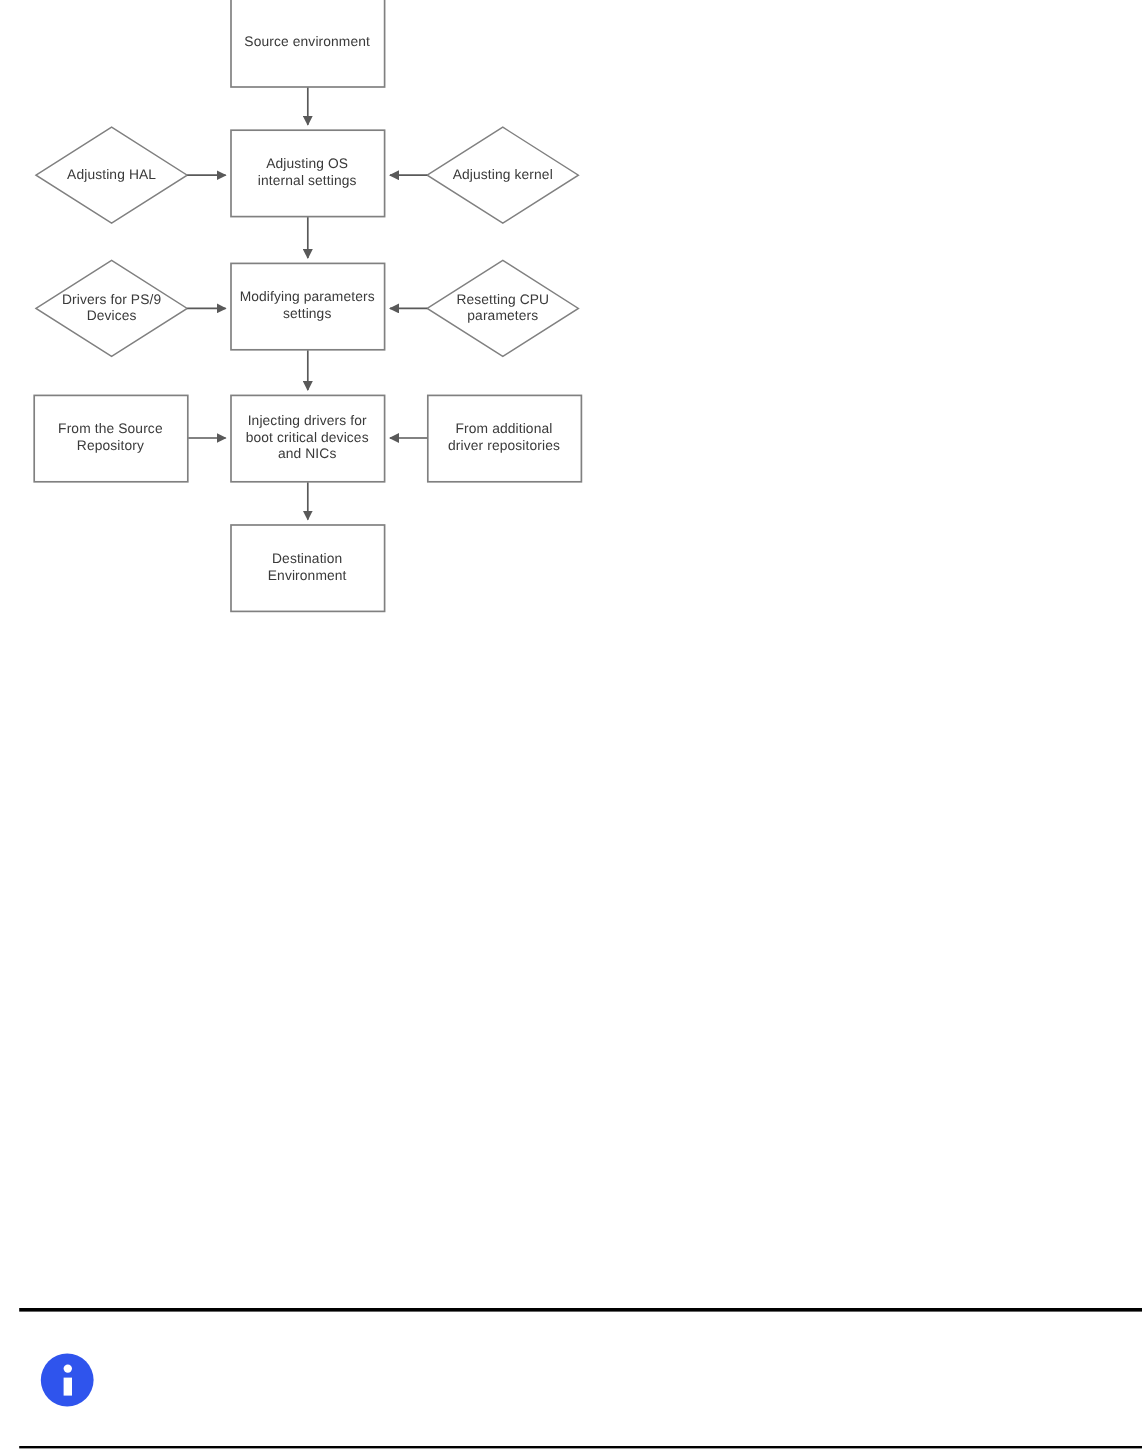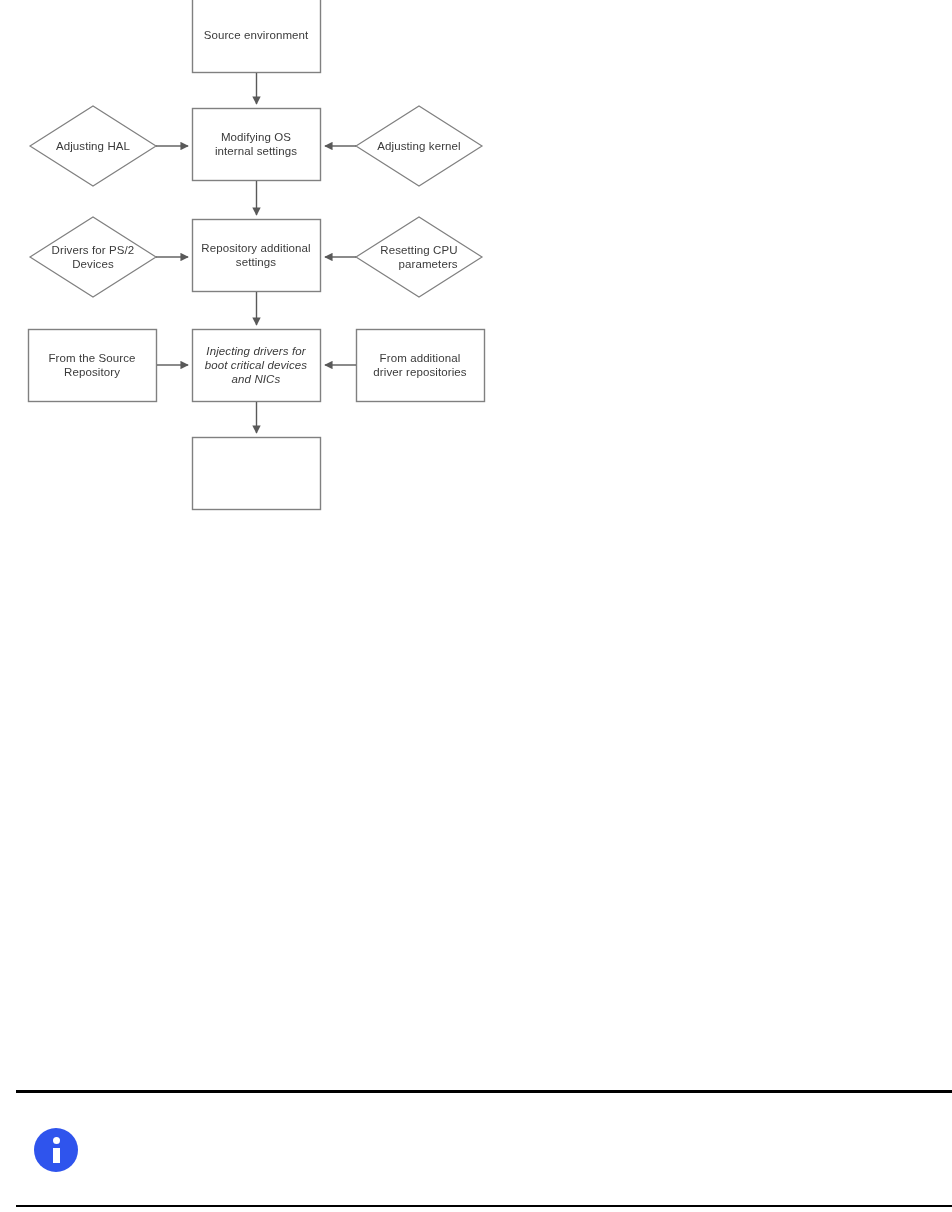--- a/index.html
+++ b/index.html
@@ -141,46 +141,48 @@
       <line x1="141" y1="365" x2="172" y2="365" marker-end="url(#arrow)"></line>
 
       <line x1="340" y1="365" x2="309" y2="365" marker-end="url(#arrow)"></line>
 
       <line x1="240.5" y1="402" x2="240.5" y2="433" marker-end="url(#arrow)"></line>
     </g>
   </svg>
 
   <div class="node-label" style="left:176px; top:-4px; width:128px; height:77px;">Source environment</div>
 
-  <div class="node-label" style="left:176px; top:108px; width:128px; height:72px;">Modifying OS
+  <div class="node-label" style="left:176px; top:108px; width:128px; height:72px;">Adjusting OS
 internal settings</div>
 
   <div class="node-label" style="left:14px; top:106px; width:126px; height:80px;">Adjusting HAL</div>
 
   <div class="node-label" style="left:340px; top:106px; width:126px; height:80px;text-align:right;">Adjusting kernel</div>
 
-  <div class="node-label" style="left:176px; top:219px; width:128px; height:72px;">Repository additional
+  <div class="node-label" style="left:176px; top:219px; width:128px; height:72px;">Modifying parameters
 settings</div>
 
-  <div class="node-label" style="left:8px; top:217px; width:138px; height:80px;">Drivers for PS/2
+  <div class="node-label" style="left:8px; top:217px; width:138px; height:80px;">Drivers for PS/9
 Devices</div>
 
-  <div class="node-label" style="left:340px; top:217px; width:126px; height:80px;text-align:right;">Resetting CPU
+  <div class="node-label" style="left:340px; top:217px; width:126px; height:80px;">Resetting CPU
 parameters</div>
 
-  <div class="node-label" style="left:174px; top:329px; width:132px; height:72px;font-style:italic;">Injecting drivers for
+  <div class="node-label" style="left:174px; top:329px; width:132px; height:72px;">Injecting drivers for
 boot critical devices
 and NICs</div>
 
   <div class="node-label" style="left:12px; top:329px; width:128px; height:72px;">From the Source
 Repository</div>
 
   <div class="node-label" style="left:338px; top:329px; width:132px; height:72px;">From additional
 driver repositories</div>
 
+  <div class="node-label" style="left:176px; top:437px; width:128px; height:72px;">Destination
+Environment</div>
 
   <div class="footer-rule top"></div>
 
   <div class="info-badge">
     <span class="glyph"></span>
   </div>
 
   <div class="node-label" style="left:78px; top:1128px; width:800px; height:44px; justify-content:flex-start;"></div>
 
   <div class="footer-rule bottom"></div>

